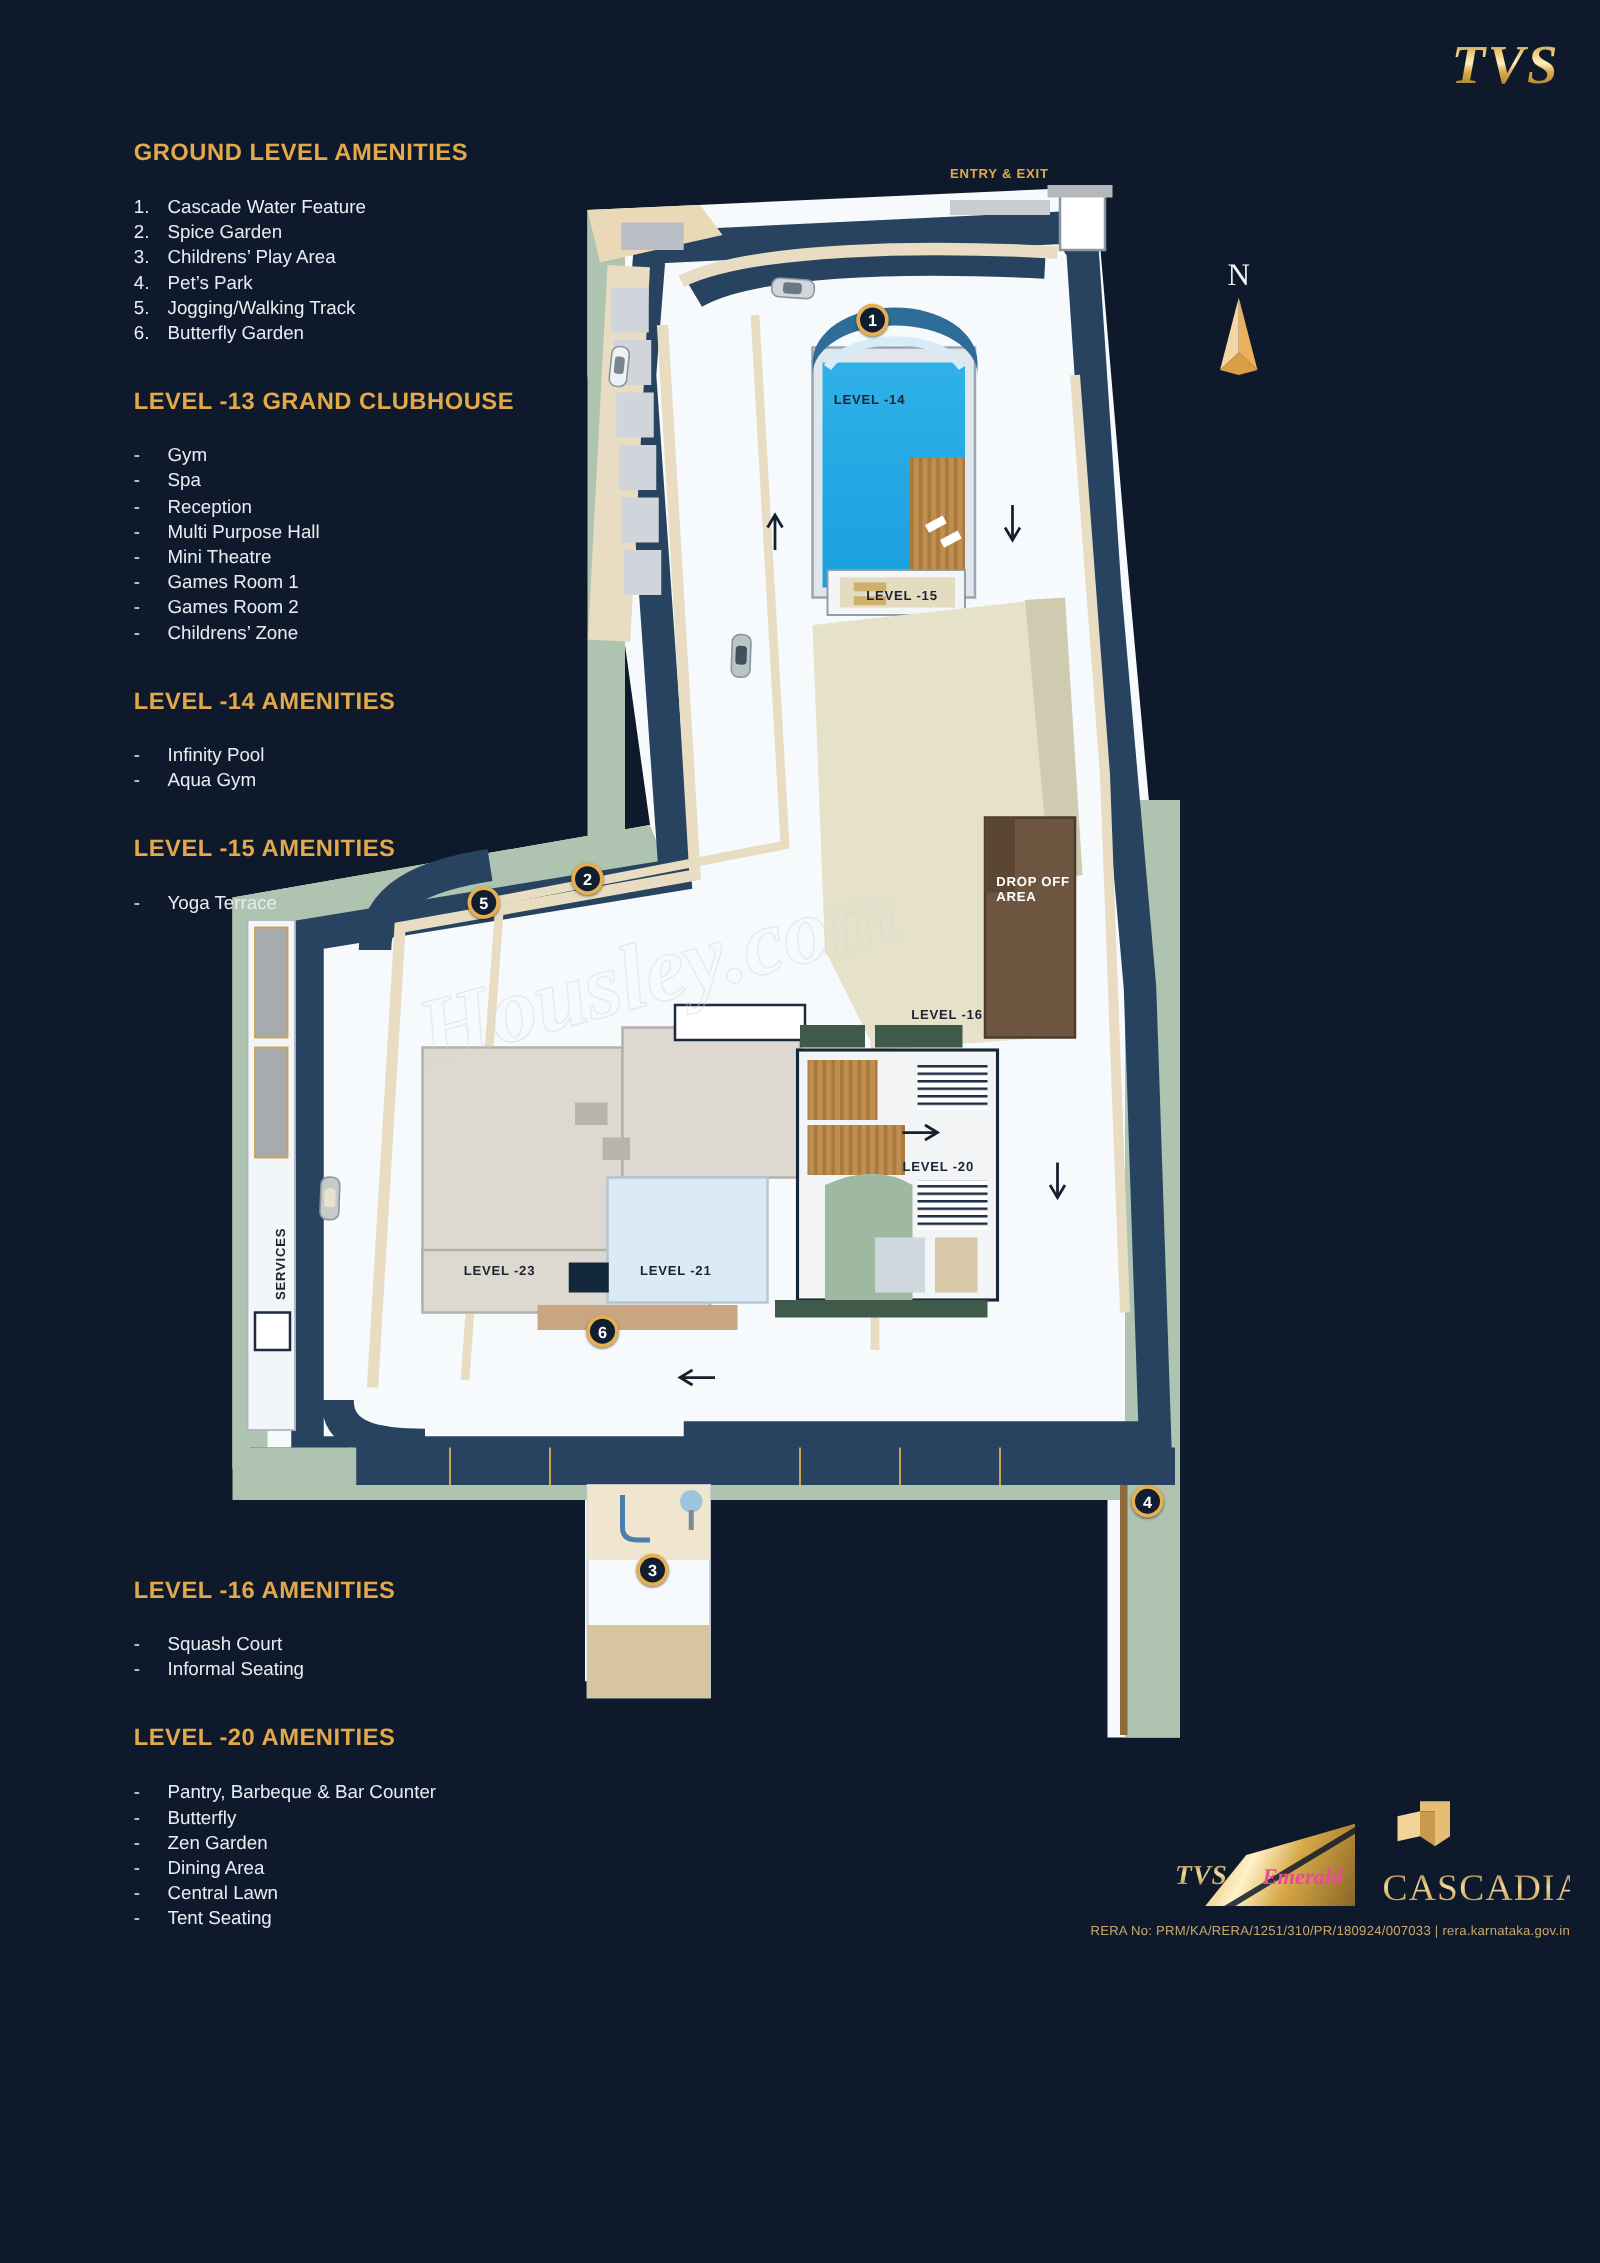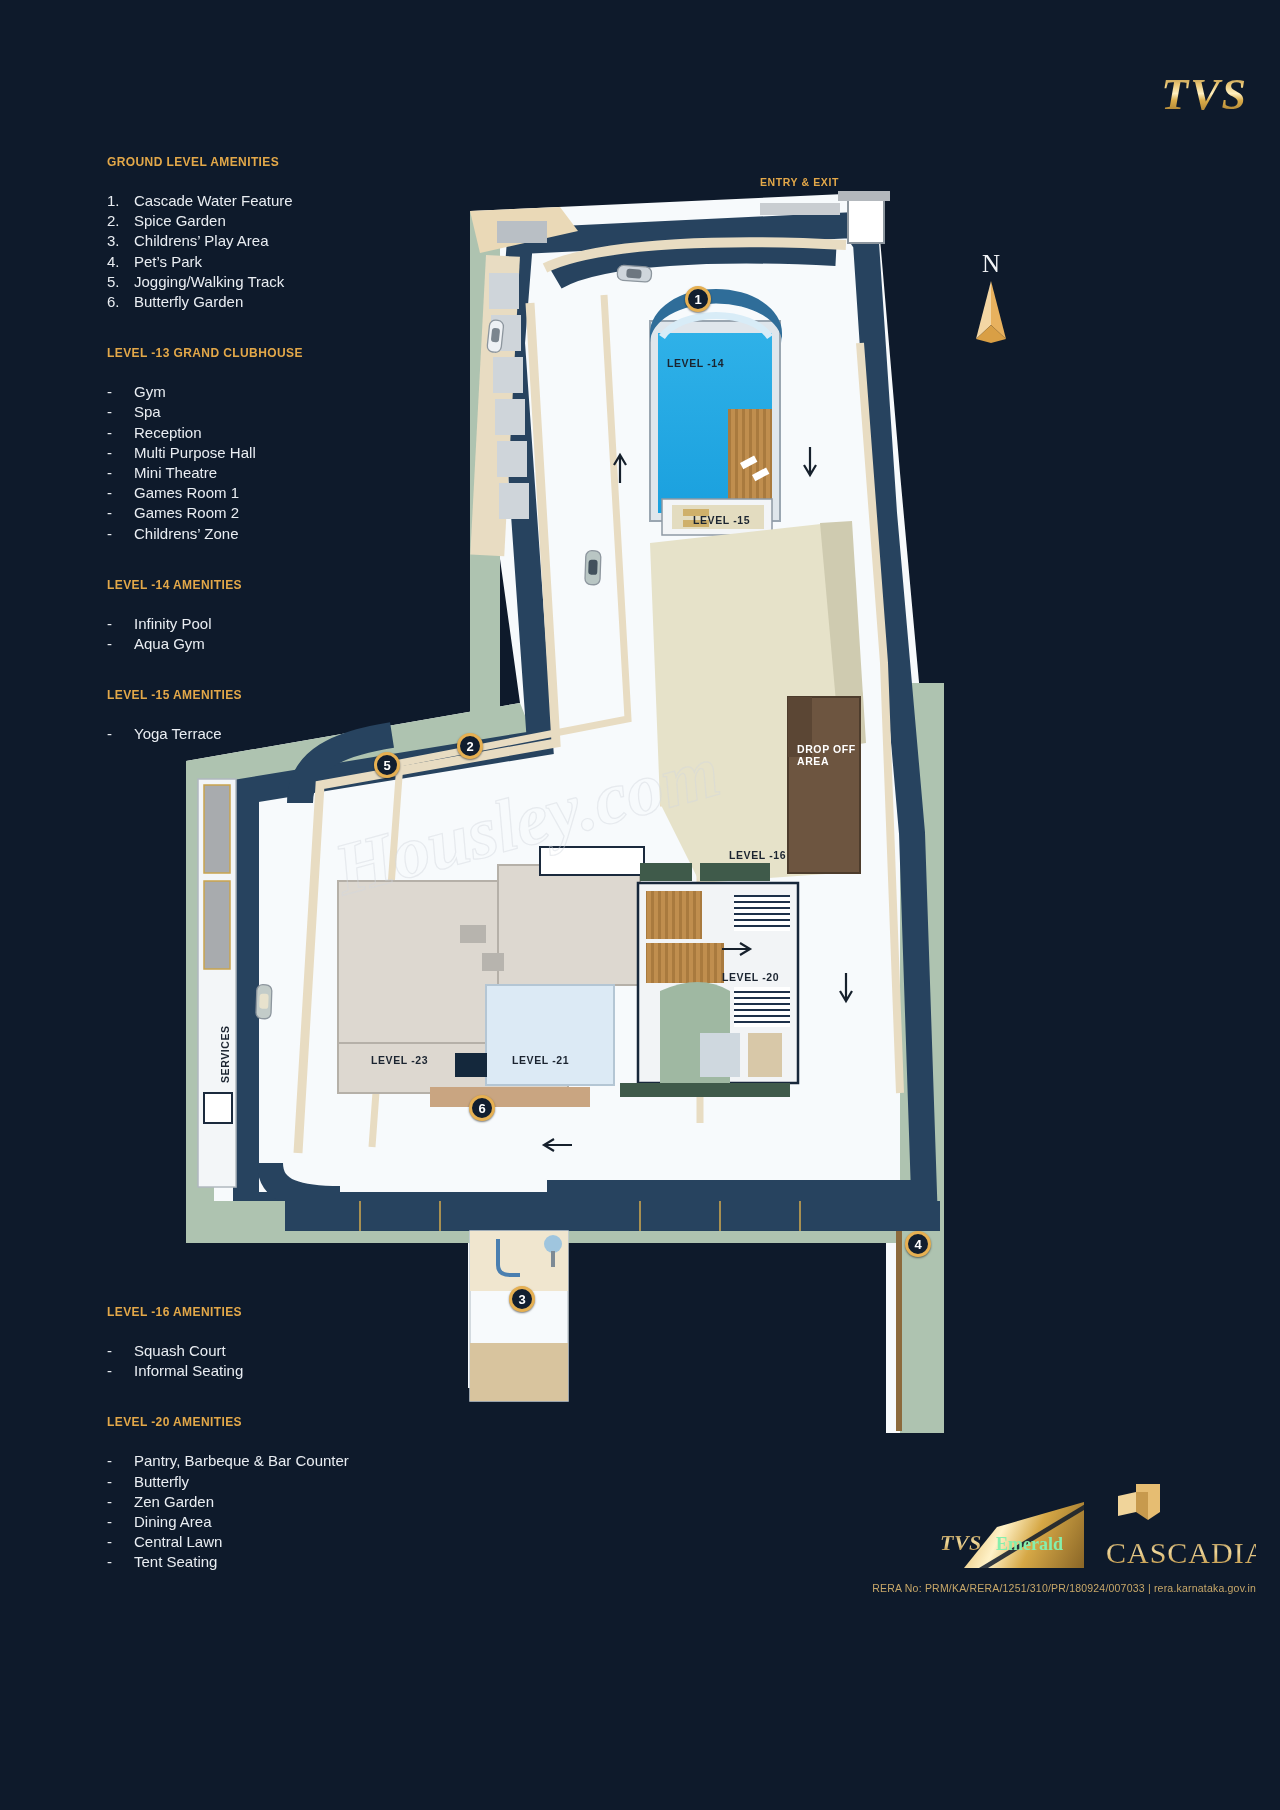--- a/index.html
+++ b/index.html
@@ -2,37 +2,37 @@
 <html><head>
 <meta charset="utf-8">
 <style>
   * { box-sizing: border-box; margin: 0; padding: 0; }
   html, body {
     width: 1280px; height: 1810px;
     background: #0e1a2b;
     font-family: "Liberation Sans", sans-serif;
     overflow: hidden;
   }
-  #page { position: relative; width: 1280px; height: 1603px; background: #0e1a2b; margin-top: 43px; }
+  #page { position: relative; width: 1280px; height: 1603px; background: #0e1a2b; }
 
   
   .tvs-top {
     position: absolute; right: 32px; top: 26px;
     font-family: "Liberation Serif", serif;
     font-size: 44px; font-weight: bold; font-style: italic;
     letter-spacing: 2px;
     background: linear-gradient(180deg,#8c6a2a 0%,#e9c573 30%,#fff0c0 48%,#d9ab48 62%,#8a6526 100%);
     -webkit-background-clip: text; background-clip: text; color: transparent;
   }
 
   
   .legend { position: absolute; left: 107px; top: 112px; width: 330px; }
   .legend-bottom { position: absolute; left: 107px; top: 1262px; width: 360px; }
   .sec-title {
-    color: #e3a849; font-size: 12px; font-weight: bold;
+    color: #e3a849; font-size: 19px; font-weight: bold;
     letter-spacing: .4px; margin-bottom: 22px;
   }
   .sec-block { margin-bottom: 17px; }
   .item { display: flex; color: #e9edf2; font-size: 15px; line-height: 20.2px; }
   .item .mk { width: 27px; flex: 0 0 27px; }
   .item .lbl { white-space: nowrap; }
   .gap { height: 17px; }
 
   
   .north { position: absolute; left: 962px; top: 208px; width: 58px; text-align: center; }
@@ -86,23 +86,23 @@
     opacity: .85;
   }
   .tvs-emerald .tvs-word {
     position: absolute; left: 6px; bottom: 12px;
     font-family: "Liberation Serif", serif; font-style: italic; font-weight: bold;
     font-size: 22px; letter-spacing: .5px;
     background: linear-gradient(180deg,#8c6a2a,#f3dc9e 45%,#a87c2e);
     -webkit-background-clip: text; background-clip: text; color: transparent;
   }
   .tvs-emerald .emerald-word {
-    position: absolute; left: 62px; bottom: 13px;
+    position: absolute; left: 76px; bottom: 13px;
     font-family: "Liberation Serif", serif; font-weight: bold;
-    font-size: 18px; color: #86efac;
+    font-size: 18px; color: #ec4899; font-style: italic;
   }
   .cascadia { position: relative; width: 150px; height: 86px; text-align: left; }
   .cascadia .mark { margin: 0 auto 4px; }
   .cascadia .word {
     font-family: "Liberation Serif", serif; font-size: 30px; letter-spacing: 1px;
     background: linear-gradient(180deg,#8c6a2a,#f0d79a 45%,#b3842f);
     -webkit-background-clip: text; background-clip: text; color: transparent;
   }
   .rera {
     position: absolute; right: 24px; bottom: 52px;

